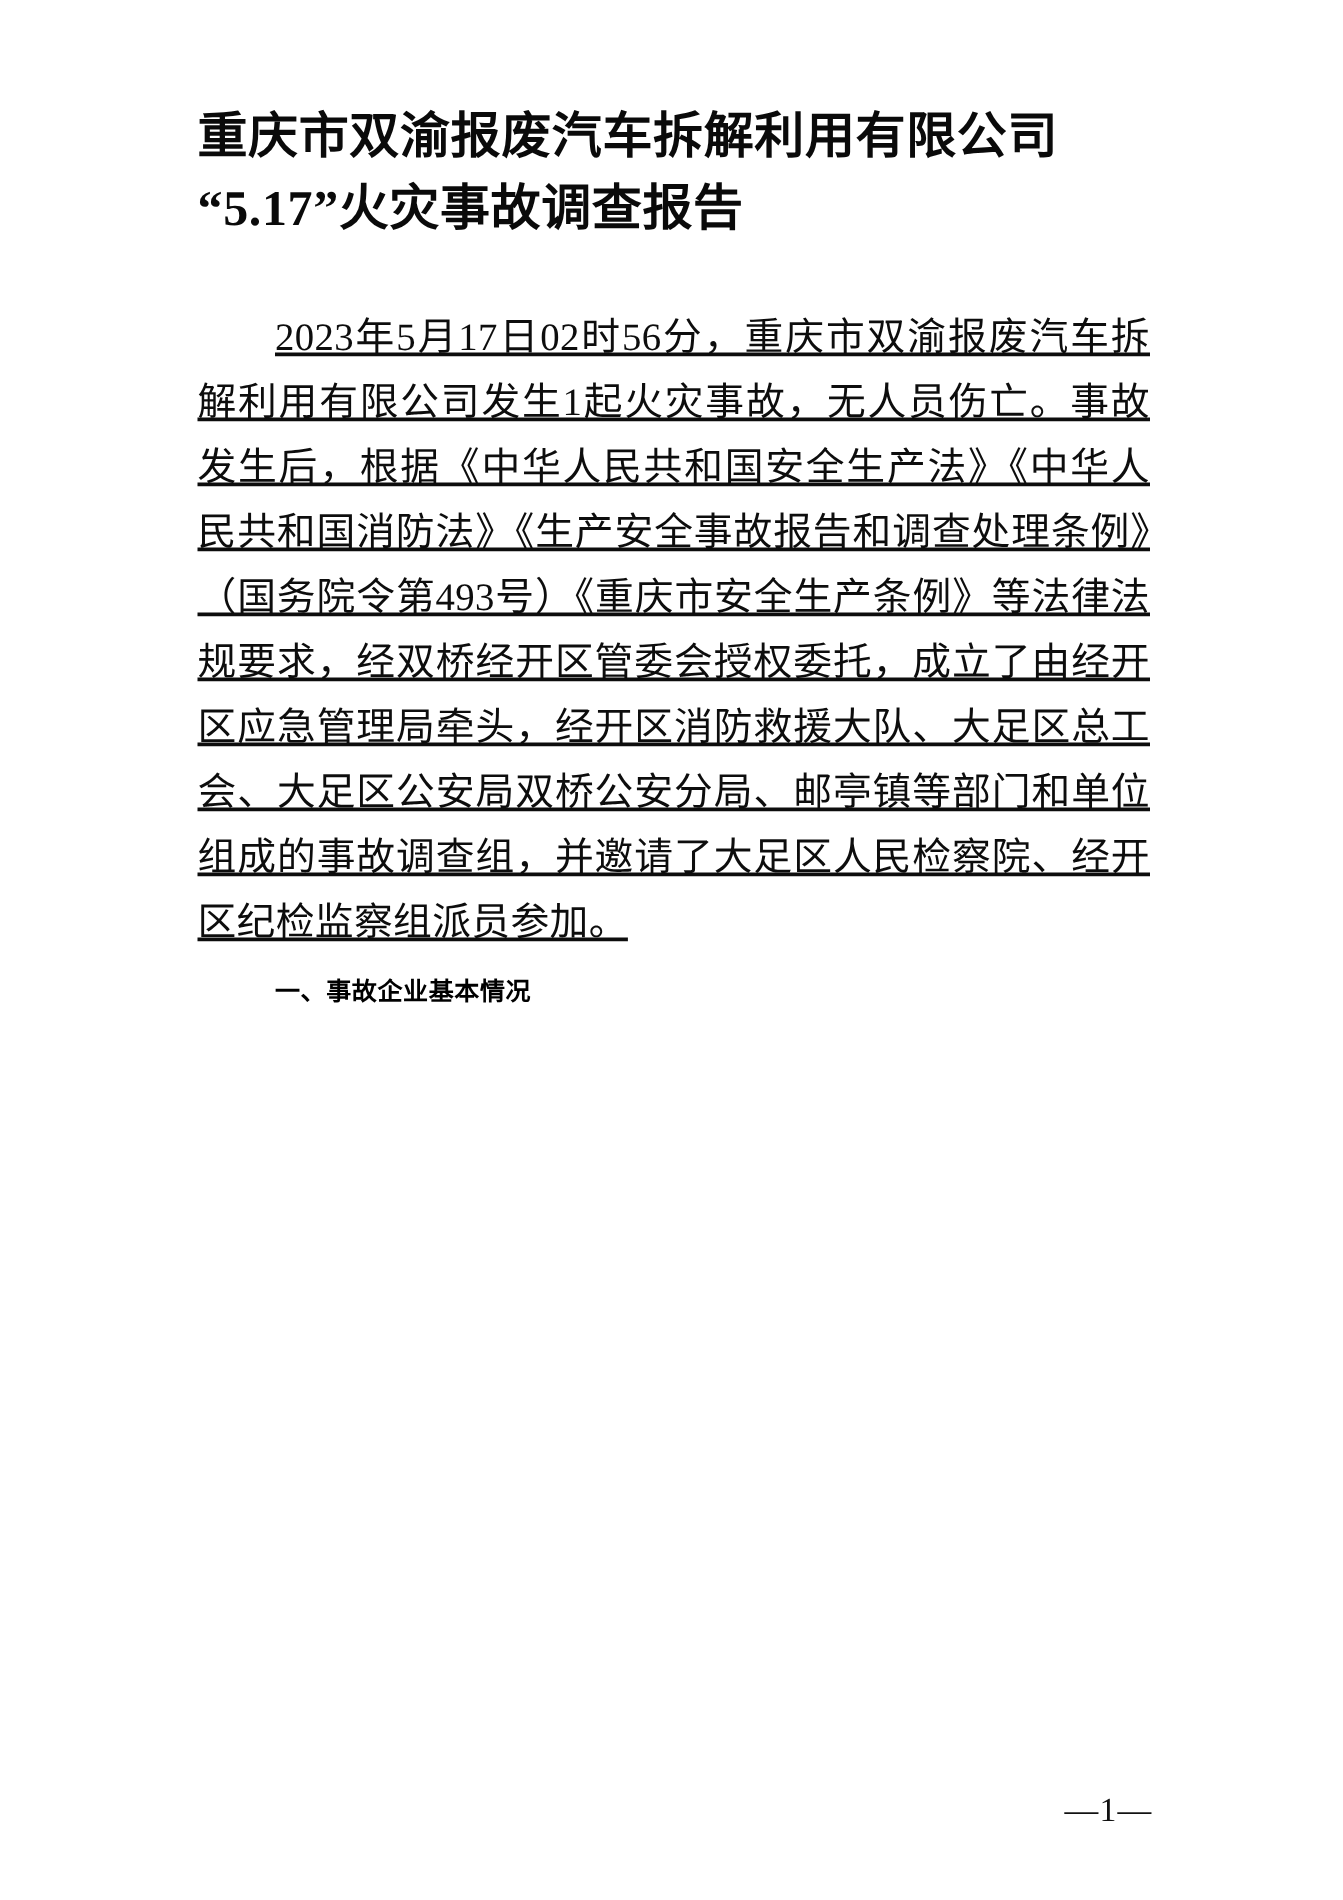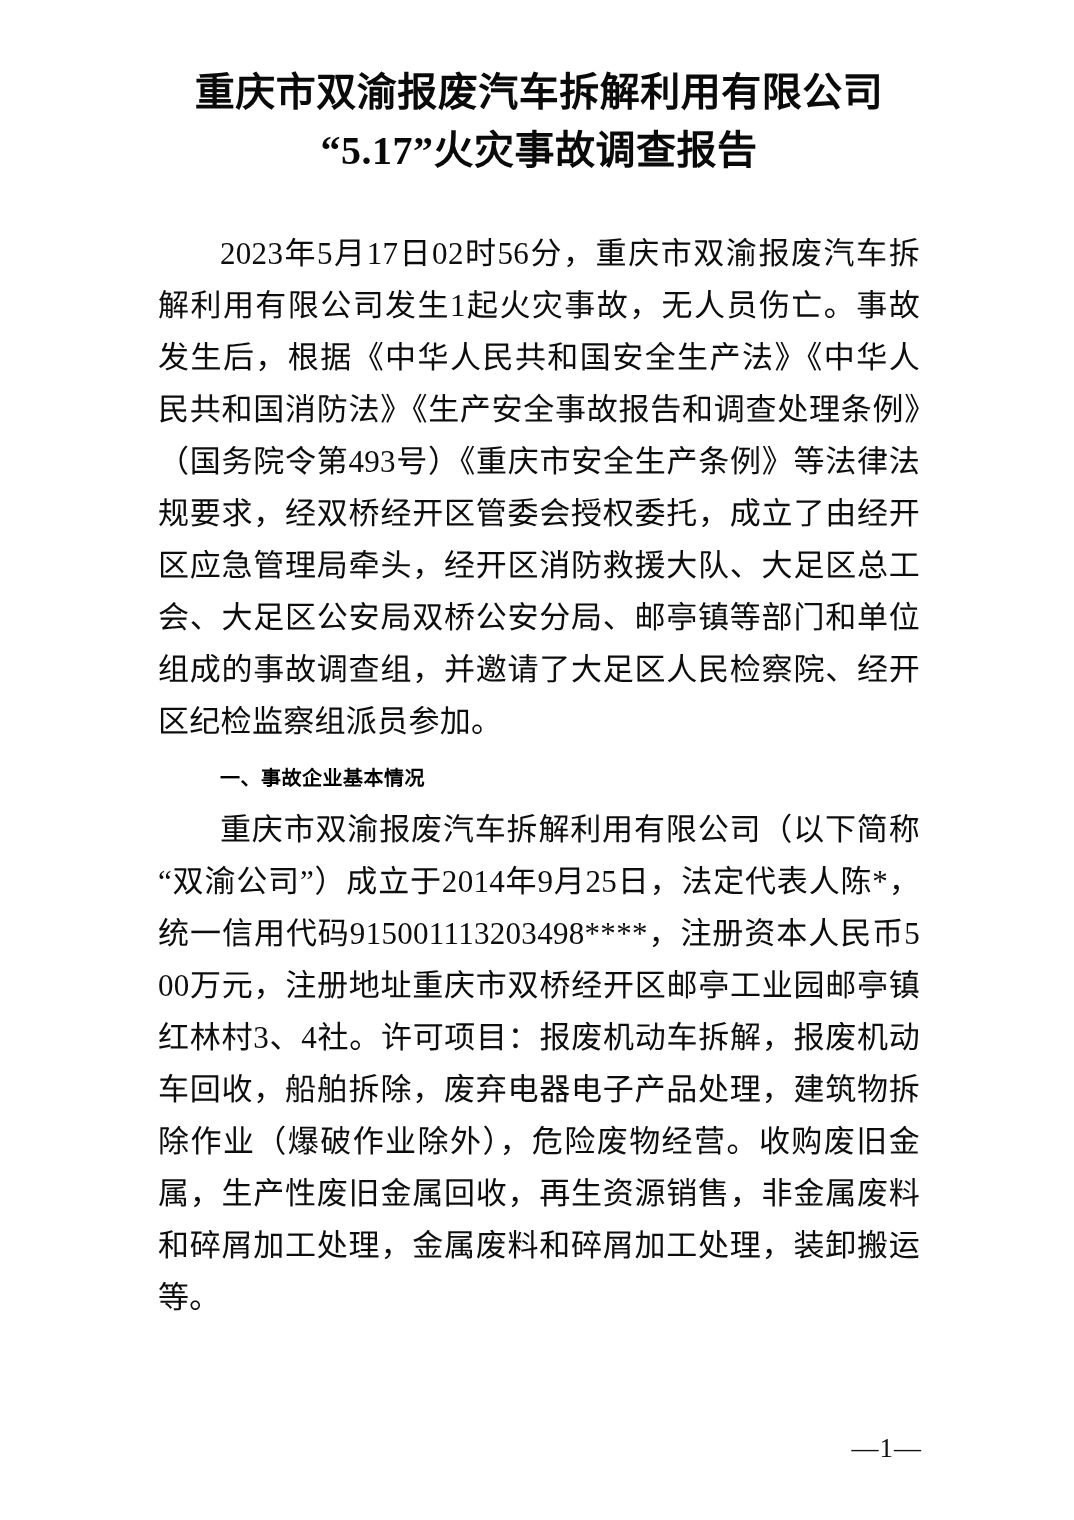--- a/index.html
+++ b/index.html
@@ -24,23 +24,22 @@
 
   .content {
     position: absolute;
     left: 158px;
     top: 0;
     width: 762px;
   }
 
   
   .doc-title {
-    margin: 12px;
-    padding-top: 52px;
-    text-align: center;
+    margin: 0;
+    padding-top: 80px;
     font-family: "Liberation Serif", "DejaVu Serif", serif;
     font-weight: 700;
     font-size: 40px;
     line-height: 58px;
     letter-spacing: 0.5px;
     color: #0a0a0a;
     white-space: pre-line;
   }
 
   
@@ -48,20 +47,21 @@
     margin: 0;
     font-family: "Liberation Serif", "DejaVu Serif", serif;
     font-size: 31px;
     line-height: 52px;
     text-align: justify;
     text-justify: inter-character;
     text-indent: 62px;
     color: #0d0d0d;
     letter-spacing: 0.3px;
     word-break: break-all;
+    text-decoration: underline;
   }
 
   .para.first-para {
     margin-top: 48px;
   }
 
   
   .section-heading {
     margin: 0;
     padding-top: 4px;
@@ -93,19 +93,18 @@
 
   <div class="content">
 
     <h1 class="doc-title">重庆市双渝报废汽车拆解利用有限公司
 “5.17”火灾事故调查报告</h1>
 
     <p class="para first-para">2023年5月17日02时56分，重庆市双渝报废汽车拆解利用有限公司发生1起火灾事故，无人员伤亡。事故发生后，根据《中华人民共和国安全生产法》《中华人民共和国消防法》《生产安全事故报告和调查处理条例》（国务院令第493号）《重庆市安全生产条例》等法律法规要求，经双桥经开区管委会授权委托，成立了由经开区应急管理局牵头，经开区消防救援大队、大足区总工会、大足区公安局双桥公安分局、邮亭镇等部门和单位组成的事故调查组，并邀请了大足区人民检察院、经开区纪检监察组派员参加。</p>
 
     <h2 class="section-heading">一、事故企业基本情况</h2>
 
-    <p class="para">重庆市双渝报废汽车拆解利用有限公司（以下简称“双渝公司”）成立于2014年9月25日，法定代表人陈*，统一信用代码915001113203498****，注册资本人民币500万元，注册地址重庆市双桥经开区邮亭工业园邮亭镇红林村3、4社。许可项目：报废机动车拆解，报废机动车回收，船舶拆除，废弃电器电子产品处理，建筑物拆除作业（爆破作业除外），危险废物经营。收购废旧金属，生产性废旧金属回收，再生资源销售，非金属废料和碎屑加工处理，金属废料和碎屑加工处理，装卸搬运等。</p>
 
   </div>
 
   <div class="page-footer">—1—</div>
 
 </div>
 
 </body></html>

